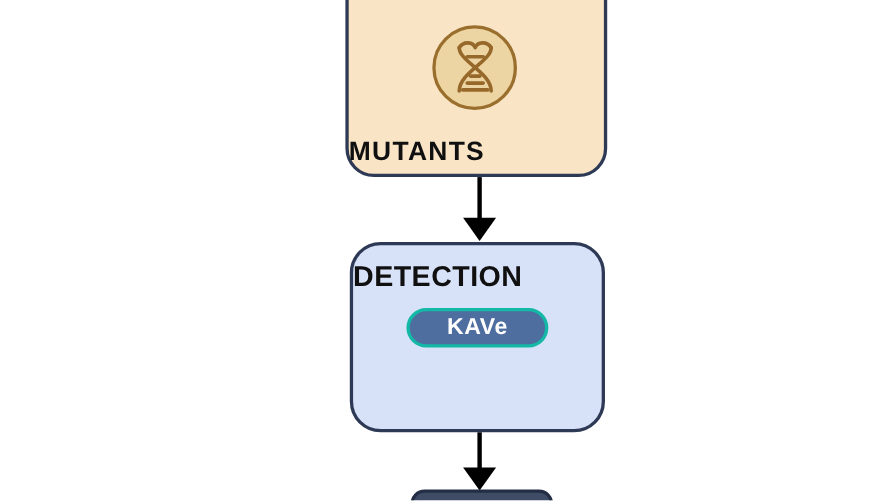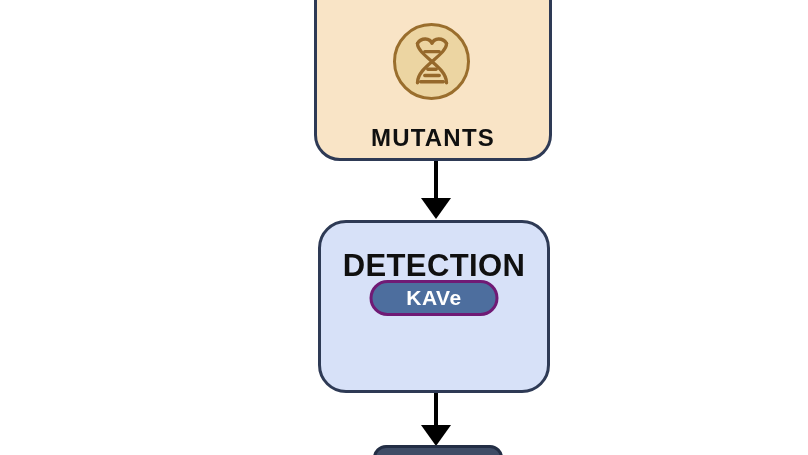--- a/index.html
+++ b/index.html
@@ -12,34 +12,34 @@
   .node-mutants{
     left:314px;top:-50px;width:238px;height:211px;
     background:#F9E4C6;border:3.5px solid #2E3A55;border-radius:26px;
   }
   .icon-circle{
     position:absolute;left:76px;top:70px;width:77px;height:77px;border-radius:50%;
     background:#ECD5A2;border:3.5px solid #9A6E2D;box-sizing:border-box;
     display:flex;align-items:center;justify-content:center;
   }
   .node-title{
-    position:absolute;left:0;right:0;text-align:center;
+    position:absolute;left:0;right:0;
     font-weight:700;color:#101010;
   }
   .mutants-title{bottom:6px;font-size:24px;letter-spacing:1.2px;}
   
   .node-detection{
     left:318px;top:220px;width:232px;height:173px;
     background:#D7E1F8;border:3.5px solid #2E3A55;border-radius:28px;
   }
-  .detection-title{top:13px;font-size:31px;letter-spacing:0.4px;margin-top:12px;}
+  .detection-title{top:13px;font-size:26px;letter-spacing:0.4px;}
   .pill{
     position:absolute;left:50%;transform:translateX(-50%);
     width:129px;height:36px;box-sizing:border-box;
-    background:#4D6E9E;border:3px solid #701a75;border-radius:18px;
+    background:#4D6E9E;border:3px solid #14b8a6;border-radius:18px;
     color:#ffffff;font-weight:700;font-size:21px;letter-spacing:0.5px;
     display:flex;align-items:center;justify-content:center;
   }
   .pill-kave{top:57px;}
   .pill-wap{top:105px;}
   
   .node-next{
     left:373px;top:445px;width:130px;height:60px;
     background:#3F4C66;border:3.5px solid #232E45;border-radius:13px;
   }

